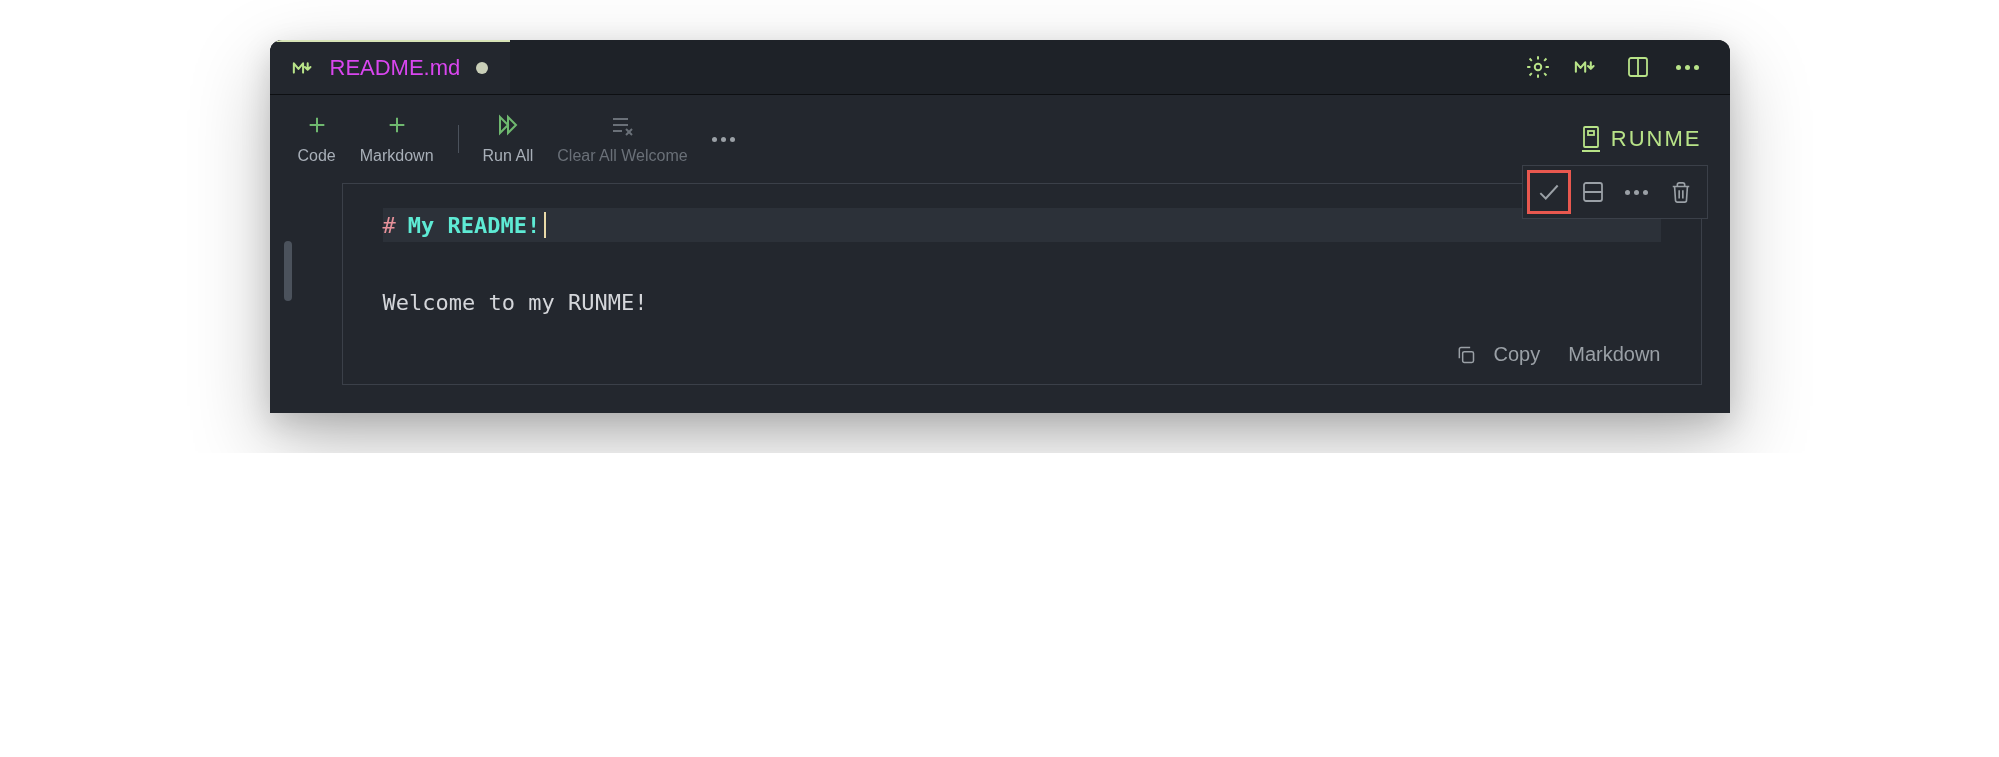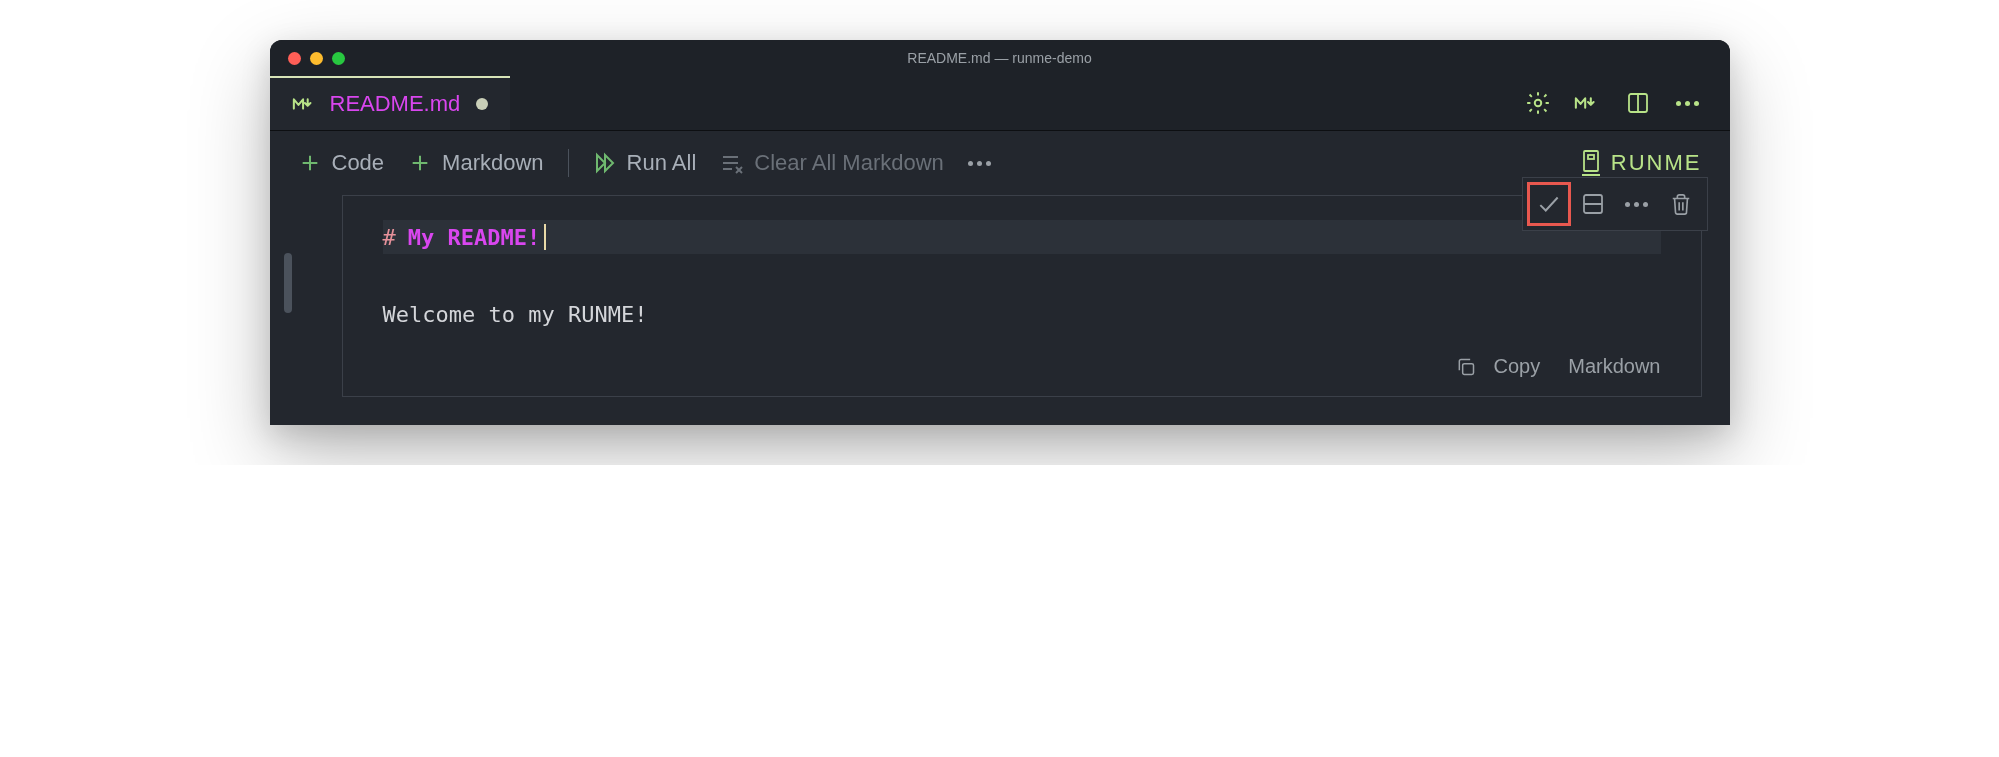--- a/index.html
+++ b/index.html
@@ -104,22 +104,23 @@
       align-items: center;
       gap: 24px;
       padding: 18px 28px 18px 28px;
       background: #23272e;
     }
     .tool-btn {
       display: flex;
       align-items: center;
       gap: 10px;
       color: #a8afb8;
-      font-size: 22px;
+      font-size: 16px;
       cursor: pointer;
+      flex-direction: column;
     }
     .tool-btn .plus-ico svg { stroke: #6fb86f; }
     .tool-btn .run-ico svg path { stroke: #6fb86f; fill: none; }
     .divider {
       width: 1px;
       height: 28px;
       background: #4b525c;
     }
     .tool-icon { width: 24px; height: 24px; display:flex; align-items:center; justify-content:center; }
     .muted { color: #6a7078; }
@@ -183,21 +184,21 @@
     .editor-line {
       background: #2c3139;
       padding: 4px 0;
       font-family: "SF Mono", Menlo, Consolas, monospace;
       font-size: 22px;
       margin-bottom: 48px;
       display: flex;
       align-items: center;
     }
     .hash { color: #e6919a; font-weight: 500; }
-    .heading { color: #d946ef; font-weight: 600; margin-left: 12px; }
+    .heading { color: #5eead4; font-weight: 600; margin-left: 12px; }
     .cursor {
       display: inline-block;
       width: 2px;
       height: 26px;
       background: #e8d9a8;
       margin-left: 4px;
       vertical-align: middle;
     }
     .body-text {
       font-family: "SF Mono", Menlo, Consolas, monospace;
@@ -227,28 +228,20 @@
       width: 5px;
       height: 5px;
       border-radius: 50%;
       background: #9aa0a6;
     }
   </style>
 </head>
 <body>
 
 <div class="window">
-  <div class="titlebar">
-    <div class="traffic-lights">
-      <div class="traffic-light tl-red"></div>
-      <div class="traffic-light tl-yellow"></div>
-      <div class="traffic-light tl-green"></div>
-    </div>
-    <div class="window-title">README.md — runme-demo</div>
-  </div>
 
   <div class="tabbar">
     <div class="tab">
       <span class="tab-icon">
         <svg width="26" height="18" viewBox="0 0 26 18">
             <path d="M2 14 V4 L7 10 L12 4 V14 M17 4 V11 M14 8 L17 11 L20 8" stroke="#b8e388" stroke-width="2.2" fill="none" stroke-linecap="round" stroke-linejoin="round"></path>
           </svg>
       </span>
       <span class="tab-label">README.md</span>
       <span class="dirty-dot"></span>
@@ -314,21 +307,21 @@
     <div class="tool-btn muted">
       <span class="tool-icon">
         <svg width="24" height="24" viewBox="0 0 24 24" fill="none" stroke="#6a7078" stroke-width="2">
             <line x1="3" y1="6" x2="18" y2="6"></line>
             <line x1="3" y1="12" x2="18" y2="12"></line>
             <line x1="3" y1="18" x2="12" y2="18"></line>
             <line x1="16" y1="16" x2="22" y2="22"></line>
             <line x1="22" y1="16" x2="16" y2="22"></line>
           </svg>
       </span>
-      <span>Clear All Markdown</span>
+      <span>Clear All Welcome</span>
     </div>
     <div class="tool-btn">
       <div class="ellipsis-dots">
           <span></span>
           <span></span>
           <span></span>
         </div>
     </div>
     <div class="toolbar-spacer"></div>
     <div class="runme-badge">

